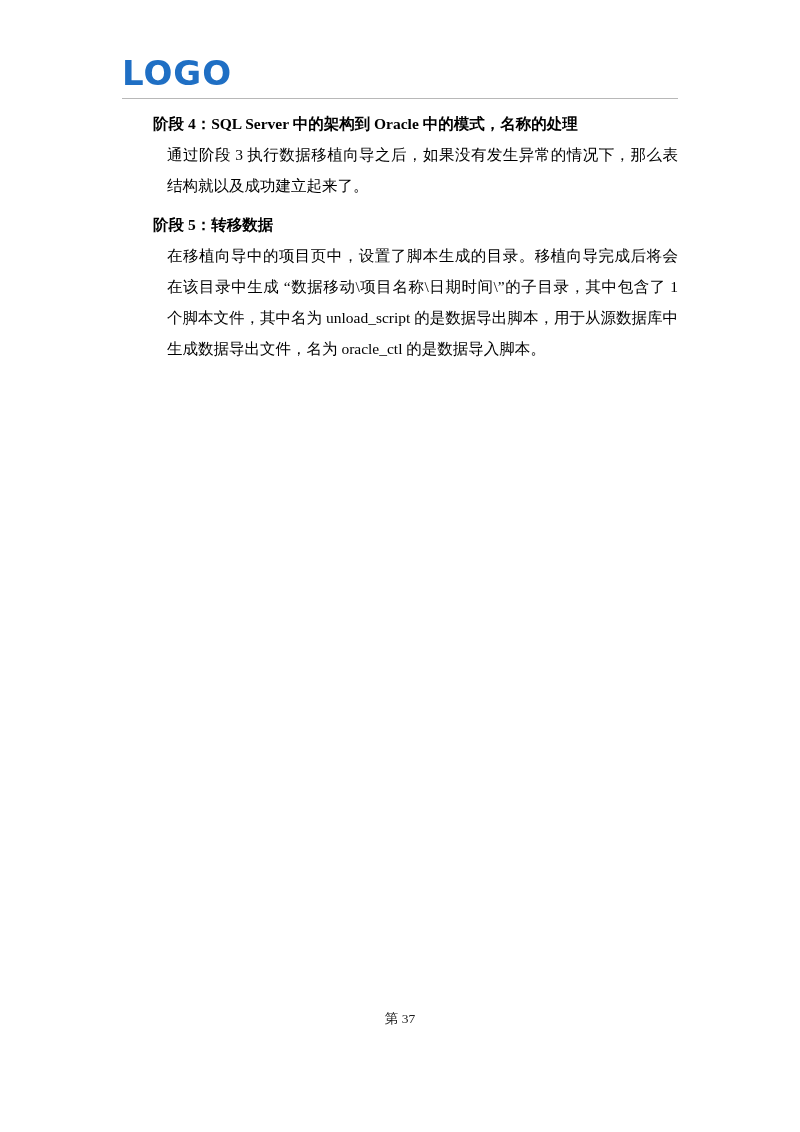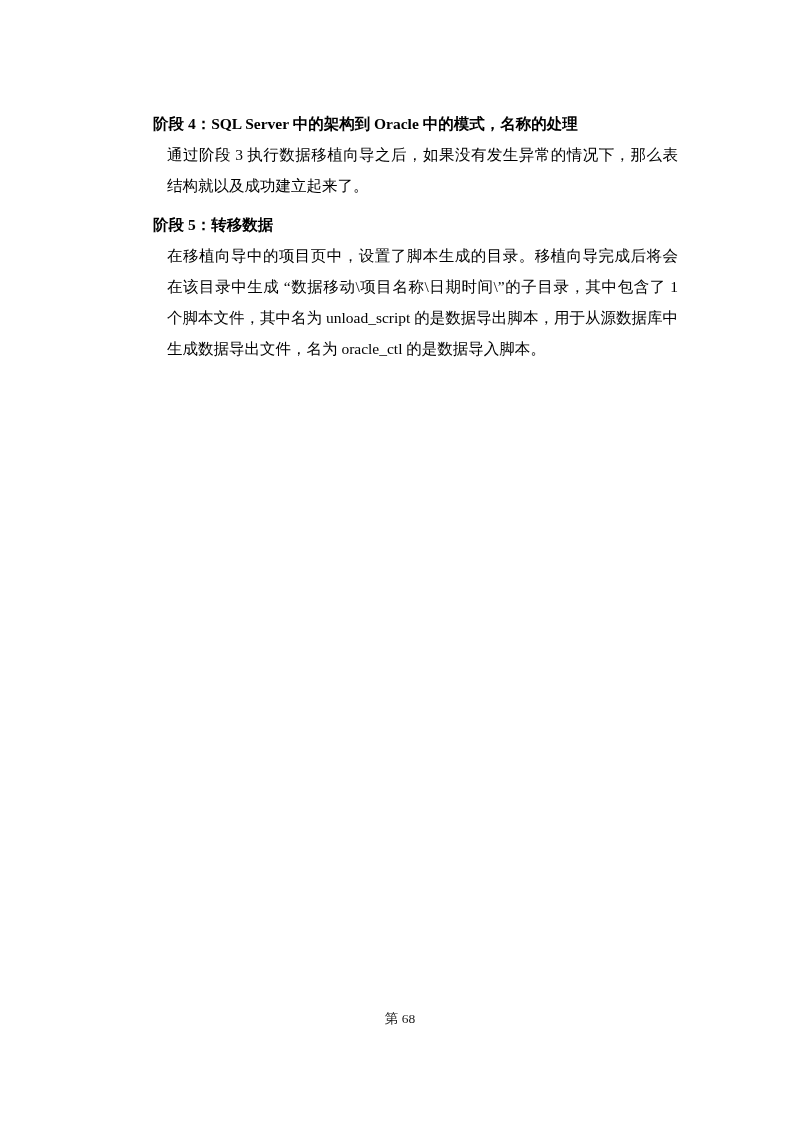--- a/index.html
+++ b/index.html
@@ -77,23 +77,27 @@
     font-size: 13.5px;
     color: #1a1a1a;
     font-family: "Liberation Serif", "DejaVu Serif", serif;
   }
 </style>
 </head>
 <body>
 
 <div class="page">
 
+  <div class="header">
+    <div class="logo">LOGO</div>
+    <div class="header-rule"></div>
+  </div>
 
   <div class="content">
     <p class="heading">阶段 4：SQL Server 中的架构到 Oracle 中的模式，名称的处理</p>
     <p class="body">通过阶段 3 执行数据移植向导之后，如果没有发生异常的情况下，那么表结构就以及成功建立起来了。</p>
     <p class="heading">阶段 5：转移数据</p>
     <p class="body">在移植向导中的项目页中，设置了脚本生成的目录。移植向导完成后将会在该目录中生成 “数据移动\项目名称\日期时间\”的子目录，其中包含了 1 个脚本文件，其中名为 unload_script 的是数据导出脚本，用于从源数据库中生成数据导出文件，名为 oracle_ctl 的是数据导入脚本。</p>
   </div>
 
-  <div class="footer">第 68</div>
+  <div class="footer">第 37</div>
 
 </div>
 
 </body></html>

